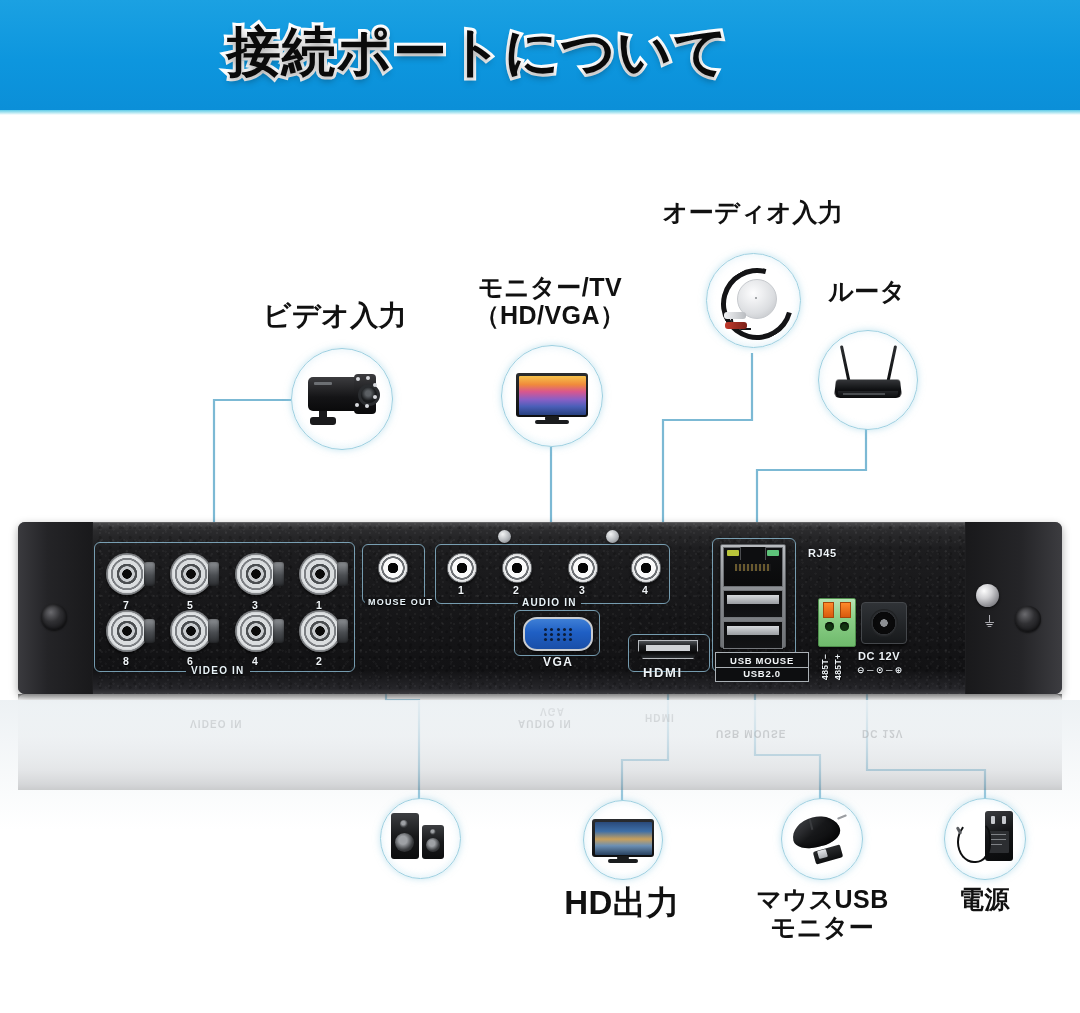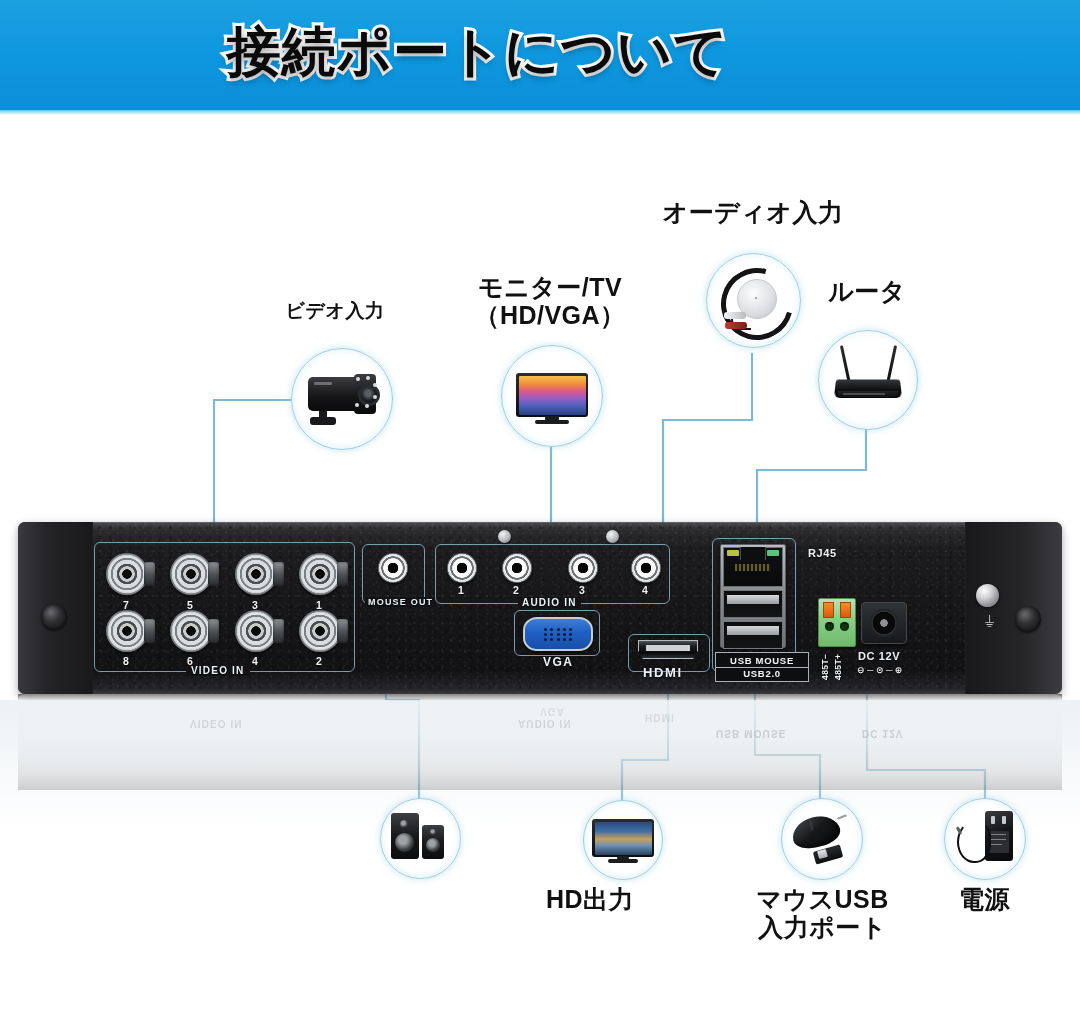--- a/index.html
+++ b/index.html
@@ -287,21 +287,21 @@
       <path d="M386 660 L386 700 L419 700 L419 800"></path>
 
       <path d="M668 670 L668 760 L622 760 L622 800"></path>
 
       <path d="M755 690 L755 755 L820 755 L820 800"></path>
 
       <path d="M867 690 L867 770 L985 770 L985 800"></path>
     </g>
   </svg>
 
-  <div class="lbl" style="left:245px;top:300px;width:180px;font-size:19px;">ビデオ入力</div>
+  <div class="lbl" style="left:245px;top:300px;width:180px;font-size:28px;">ビデオ入力</div>
 
   <div class="lbl" style="left:638px;top:198px;width:230px;font-size:25px;">オーディオ入力</div>
 
   <div class="lbl" style="left:455px;top:273px;width:190px;font-size:25px;">モニター/TV
 （HD/VGA）</div>
 
   <div class="lbl" style="left:806px;top:277px;width:122px;font-size:25px;">ルータ</div>
 
   <div class="bubble" style="left:291px;top:348px;width:100px;height:100px;">
     <div class="cam-mount" style="left:18px;top:68px;width:26px;height:8px;"></div>
@@ -503,20 +503,20 @@
     <div class="psu-prong" style="left:57px;top:17px;width:4px;height:8px;"></div>
     <div class="psu-label" style="left:44px;top:32px;width:20px;height:22px;"></div>
     <div style="position:absolute;left:46px;top:35px;width:15px;height:1.2px;background:#7e8185;"></div>
     <div style="position:absolute;left:46px;top:40px;width:15px;height:1.2px;background:#7e8185;"></div>
     <div style="position:absolute;left:46px;top:45px;width:11px;height:1.2px;background:#7e8185;"></div>
     <div style="position:absolute;left:12px;top:22px;width:30px;height:38px;border:2.6px solid #0d0e0f;border-radius:50% 40% 45% 50%;border-top-color:transparent;"></div>
     <div style="position:absolute;left:10px;top:30px;width:8px;height:3px;background:#5b5e62;border-radius:2px;transform:rotate(60deg);"></div>
   </div>
 
 
-  <div class="lbl" style="left:520px;top:885px;width:140px;font-size:25px;">HD出力</div>
+  <div class="lbl" style="left:552px;top:885px;width:140px;font-size:33px;">HD出力</div>
 
   <div class="lbl" style="left:735px;top:885px;width:175px;font-size:25px;">マウスUSB
-入力ポート</div>
+モニター</div>
 
   <div class="lbl" style="left:927px;top:885px;width:115px;font-size:25px;">電源</div>
 
 </div>
 
 </body></html>

